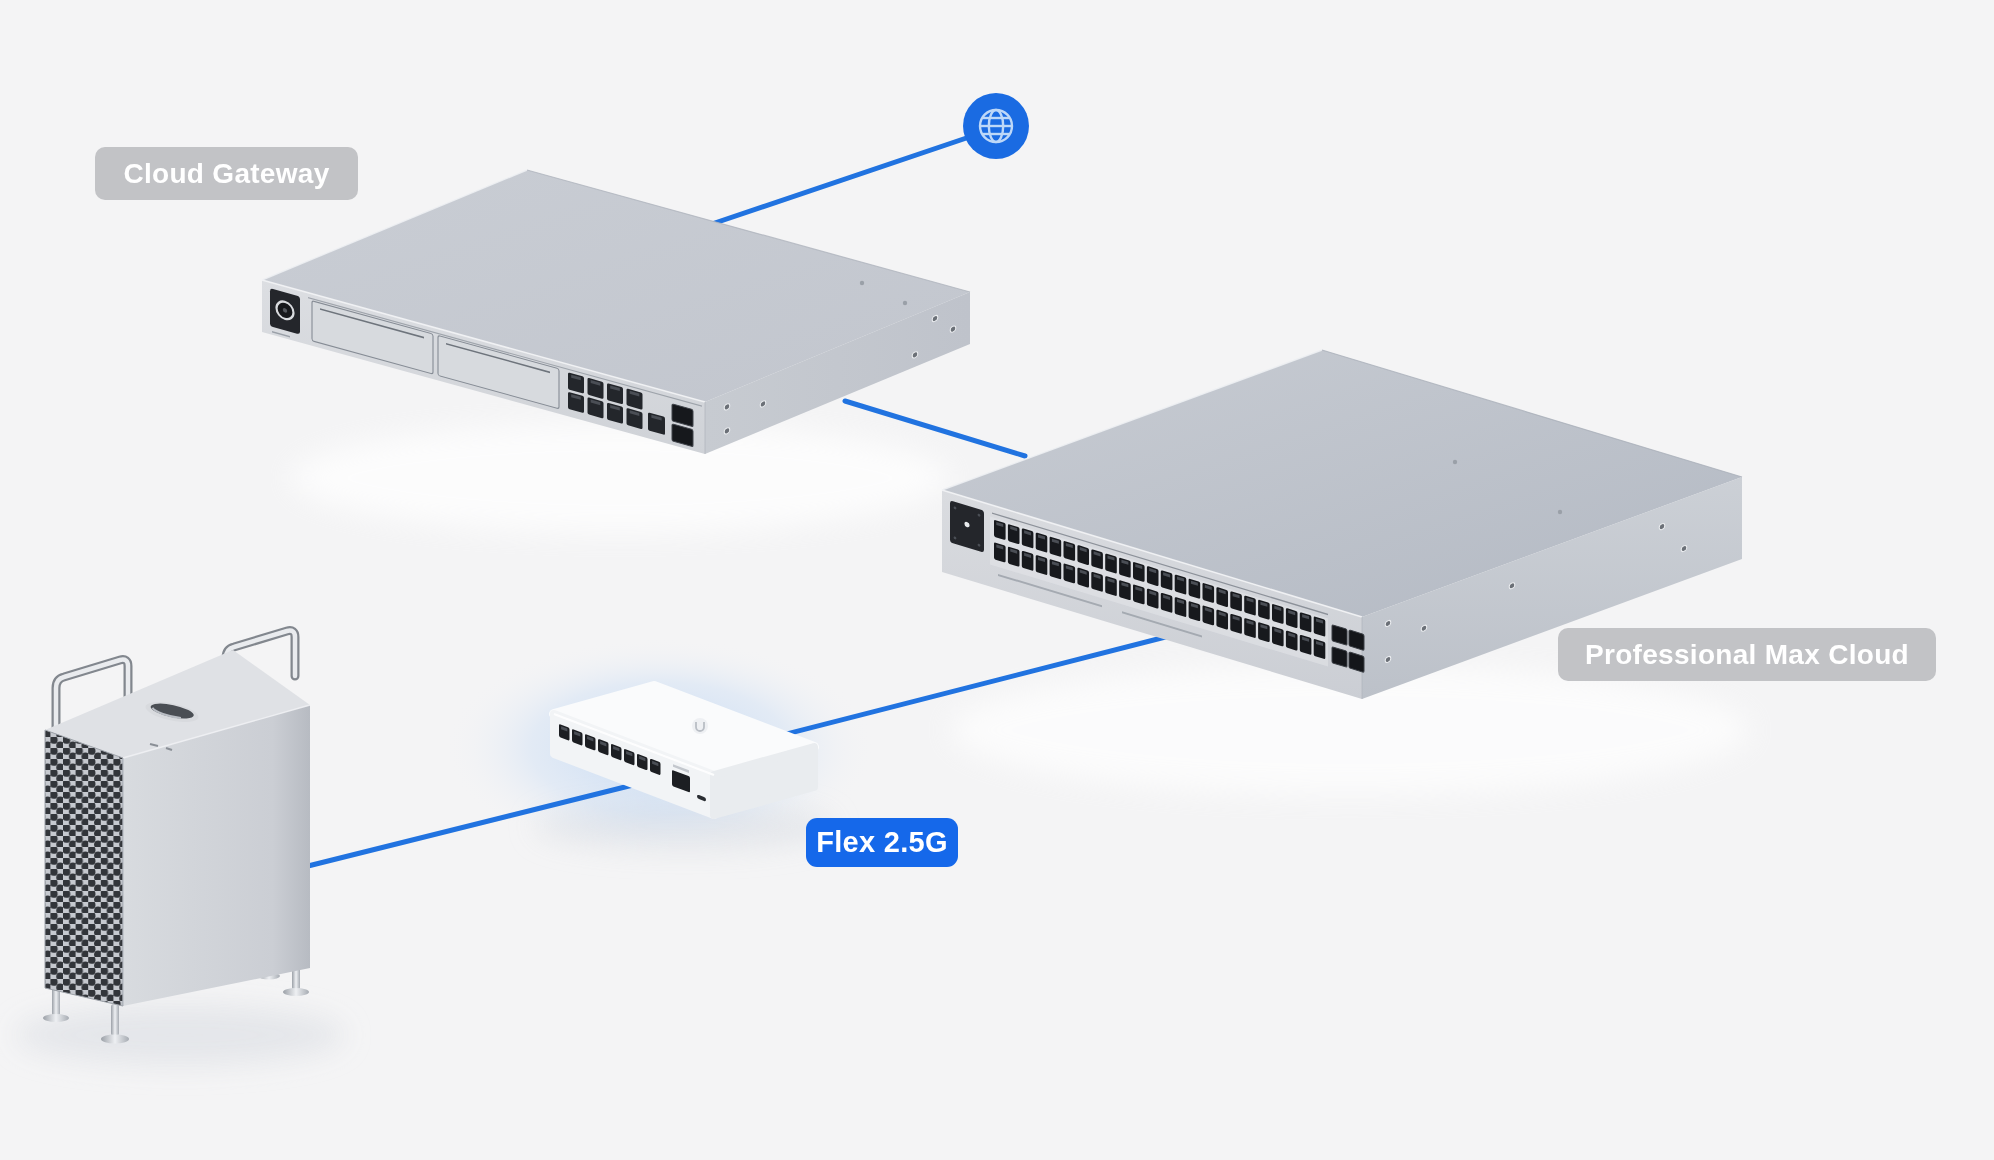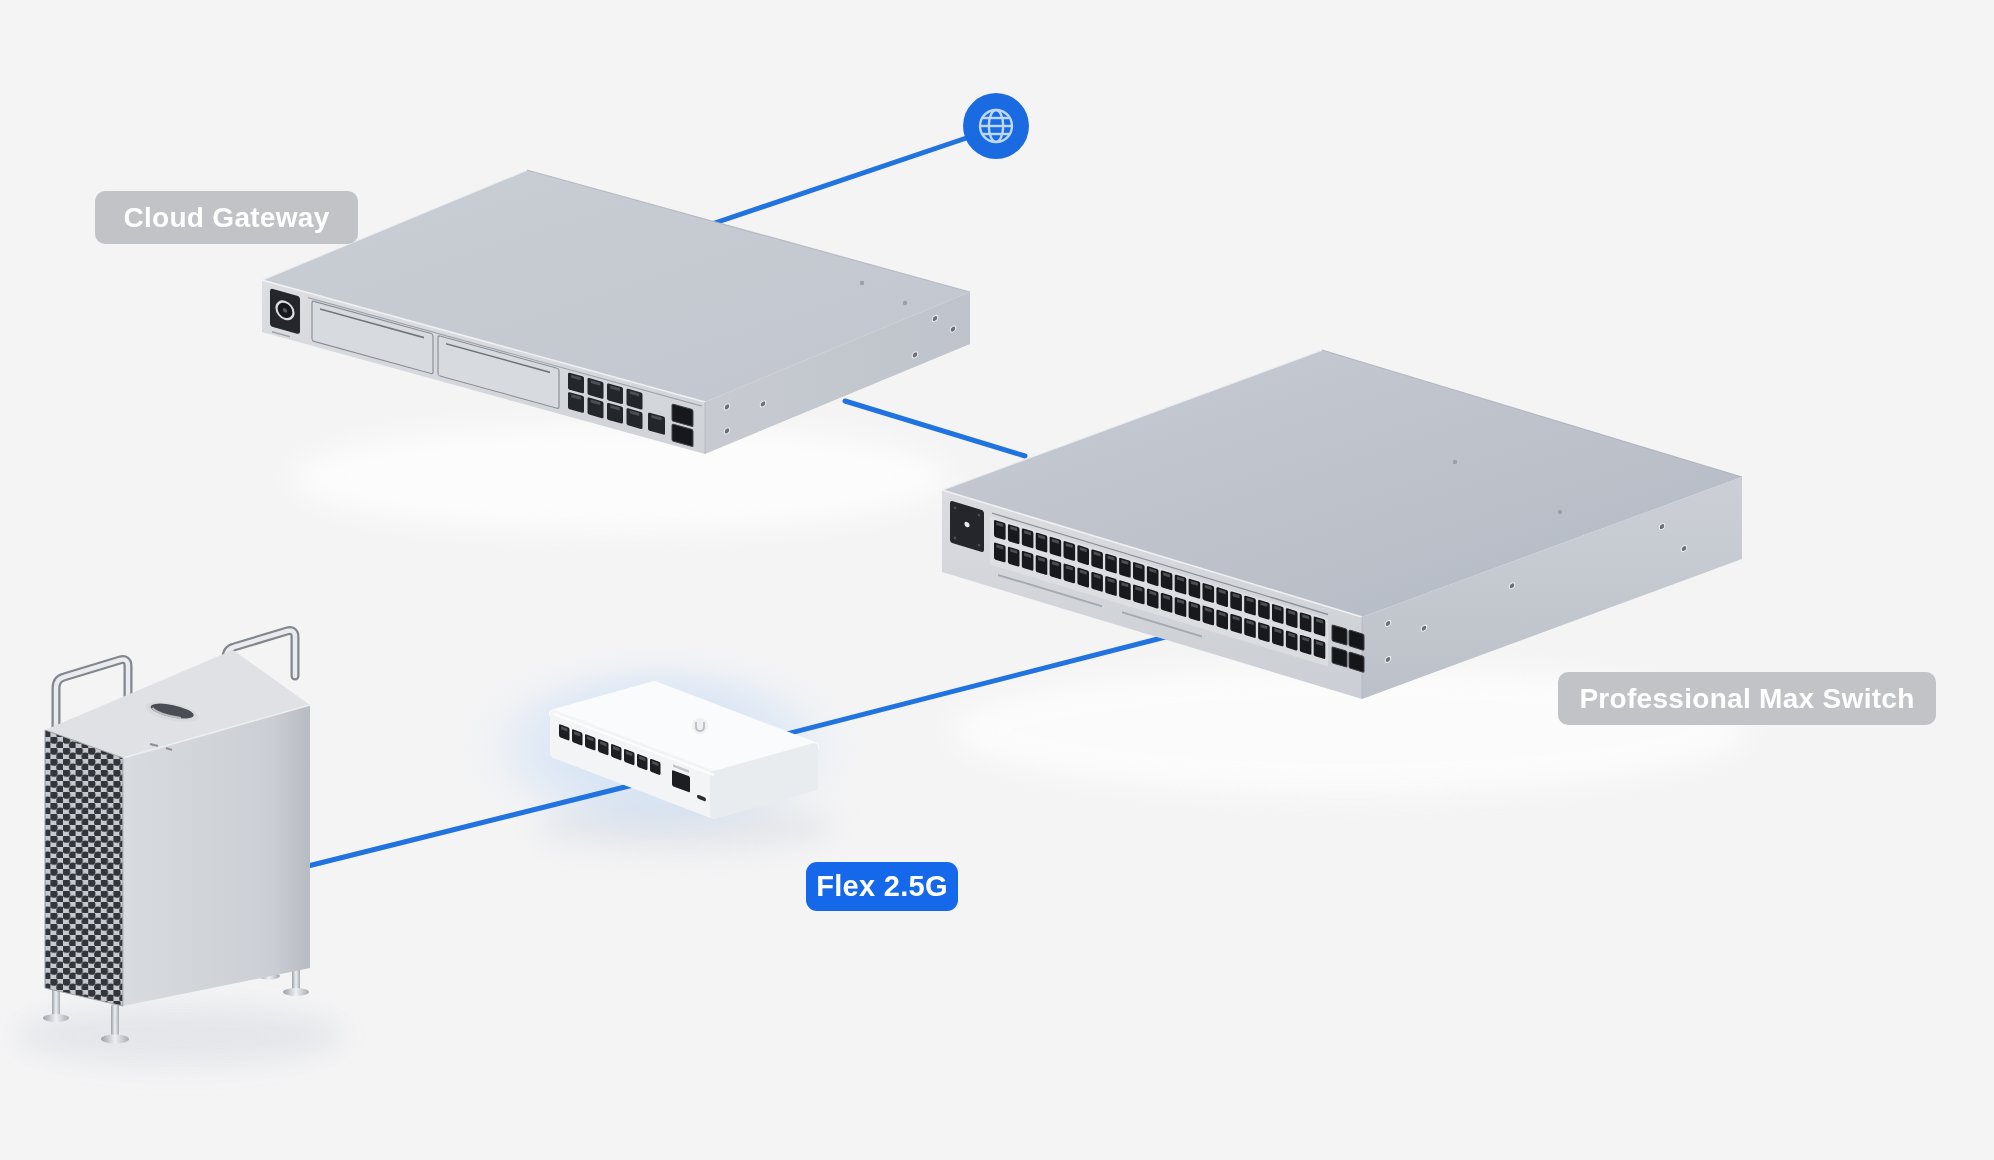--- a/index.html
+++ b/index.html
@@ -5,21 +5,21 @@
   html,body{margin:0;padding:0;}
   body{
     width:1994px;height:1160px;position:relative;overflow:hidden;
     background:#f4f4f5;
     font-family:"Liberation Sans",sans-serif;
   }
   #scene{position:absolute;left:0;top:0;}
   .badge{
     position:absolute;display:flex;align-items:center;justify-content:center;
     color:#ffffff;font-weight:bold;border-radius:10px;letter-spacing:.3px;
-    user-select:none;white-space:nowrap;margin-top:44px;
+    user-select:none;white-space:nowrap;
   }
   #badge-gateway{left:95px;top:147px;width:263px;height:53px;font-size:28px;}
   #badge-switch{left:1558px;top:628px;width:378px;height:53px;font-size:28px;}
   #badge-flex{left:806px;top:818px;width:152px;height:49px;font-size:29px;border-radius:11px;}
 </style>
 </head>
 <body style="background: rgb(244, 244, 245);">
 
 <svg id="scene" width="1994" height="1160" viewBox="0 0 1994 1160">
   <defs>
@@ -370,17 +370,17 @@
     </g>
     <line x1="150" y1="744" x2="158" y2="746" stroke="#8a8f96" stroke-width="2"></line>
     <line x1="166" y1="748" x2="172" y2="750" stroke="#8a8f96" stroke-width="2"></line>
   </g>
 </svg>
 
 <div class="badge" id="badge-gateway" style="background: rgb(194, 195, 198);">
   <span>Cloud Gateway</span>
 </div>
 <div class="badge" id="badge-switch" style="background: rgb(194, 195, 198);">
-  <span>Professional Max Switch</span>
+  <span>Professional Max Cloud</span>
 </div>
 <div class="badge" id="badge-flex" style="background: rgb(21, 104, 234);">
   <span>Flex 2.5G</span>
 </div>
 
 </body></html>

